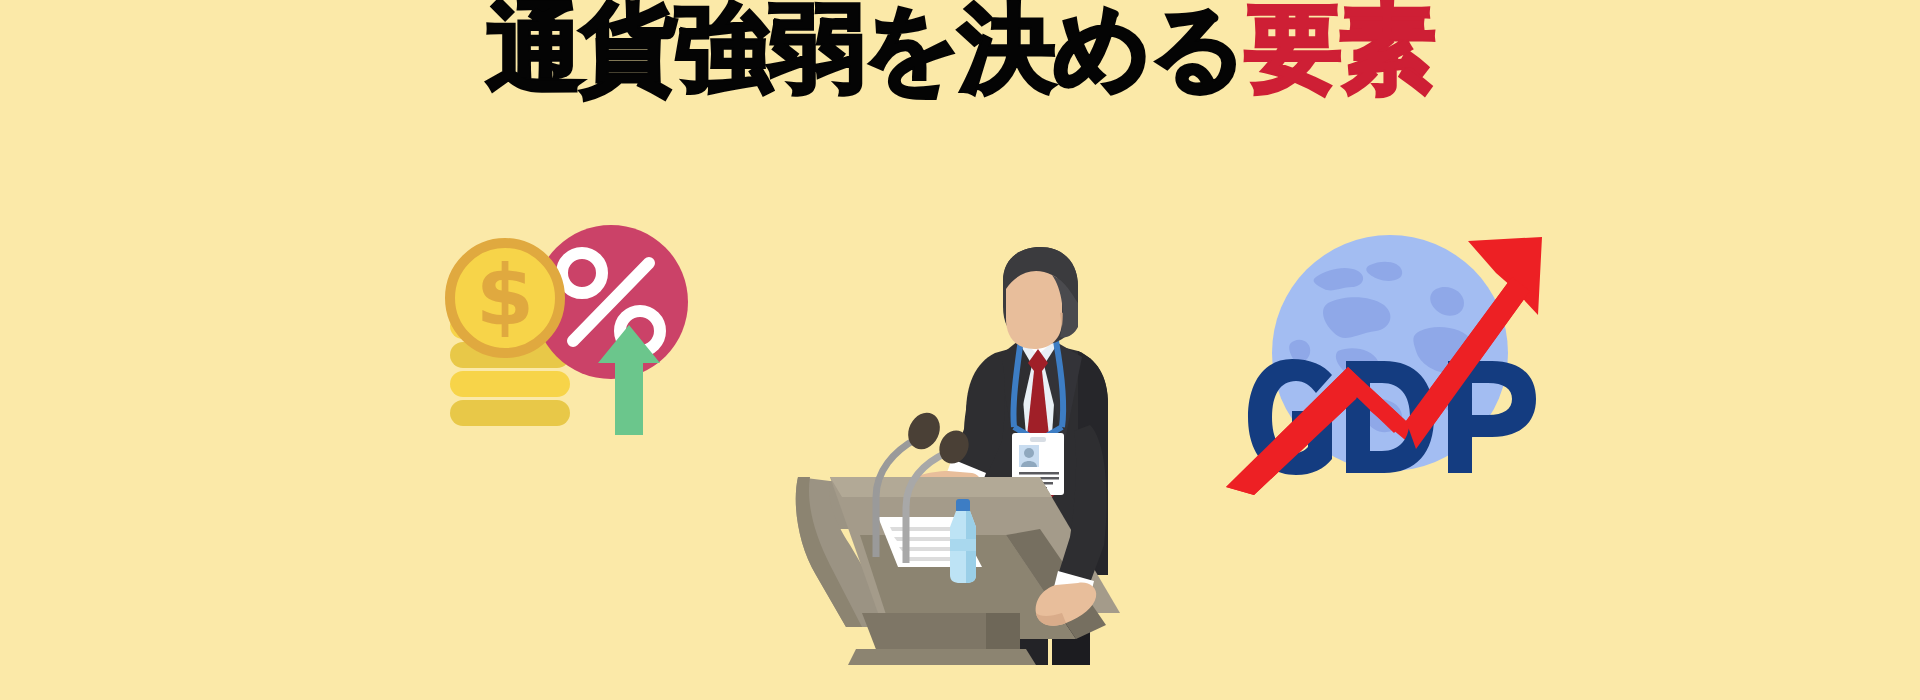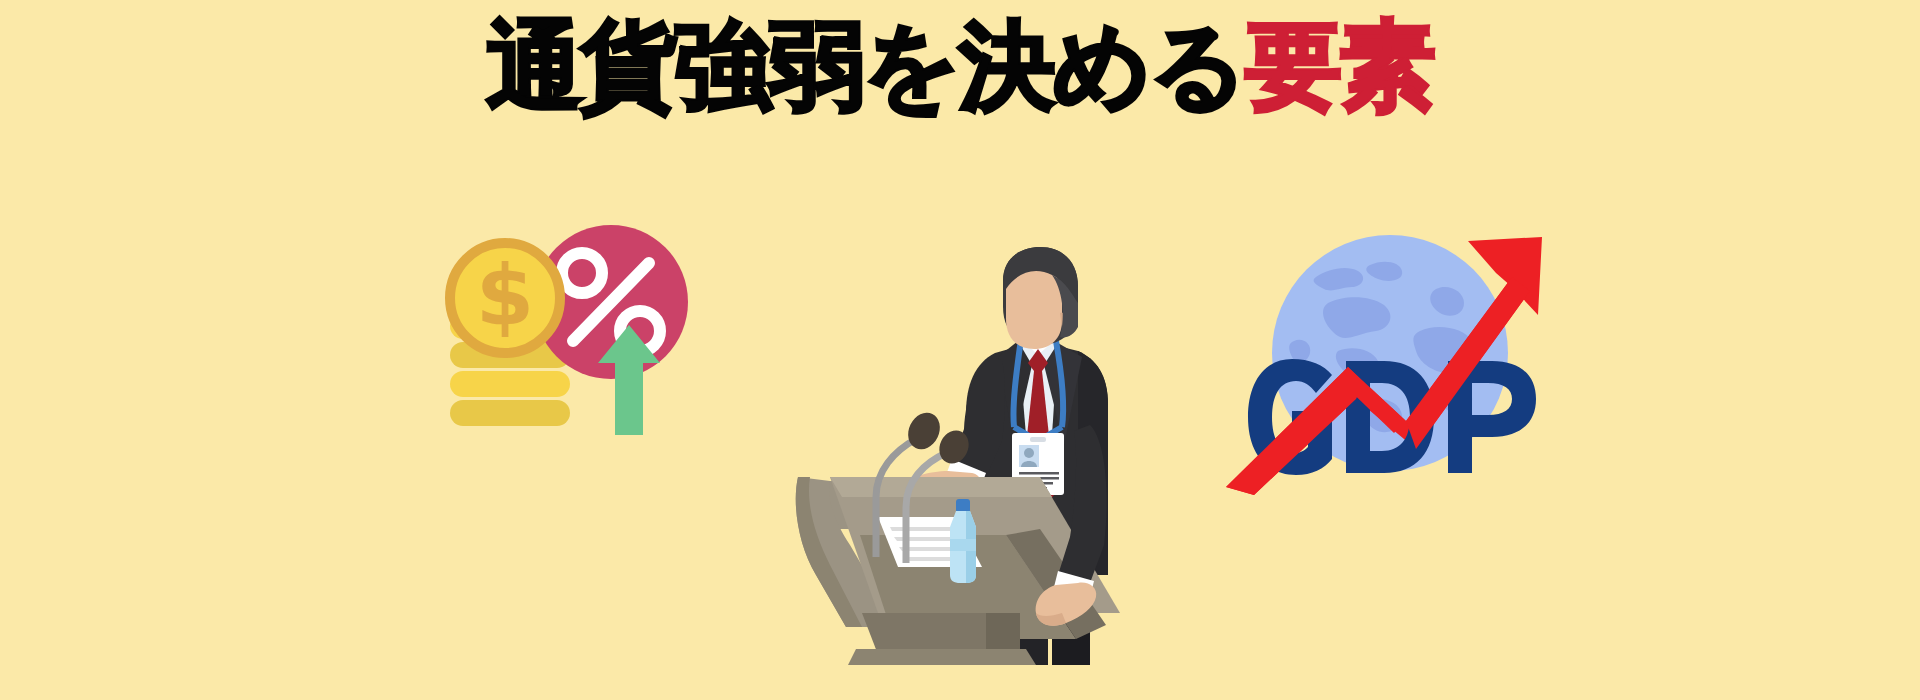--- a/index.html
+++ b/index.html
@@ -15,21 +15,21 @@
     width: 1920px;
     height: 700px;
     background: #FBE9A8;
     overflow: hidden;
   }
 
   
   .title-wrap {
     position: absolute;
     left: 0;
-    top: 18px;
+    top: 0;
     width: 1920px;
     text-align: center;
     white-space: nowrap;
     line-height: 1;
   }
   .title-text {
     font-family: "DejaVu Sans", "Liberation Sans", sans-serif;
     font-size: 96px;
     font-weight: 700;
     letter-spacing: -2px;

